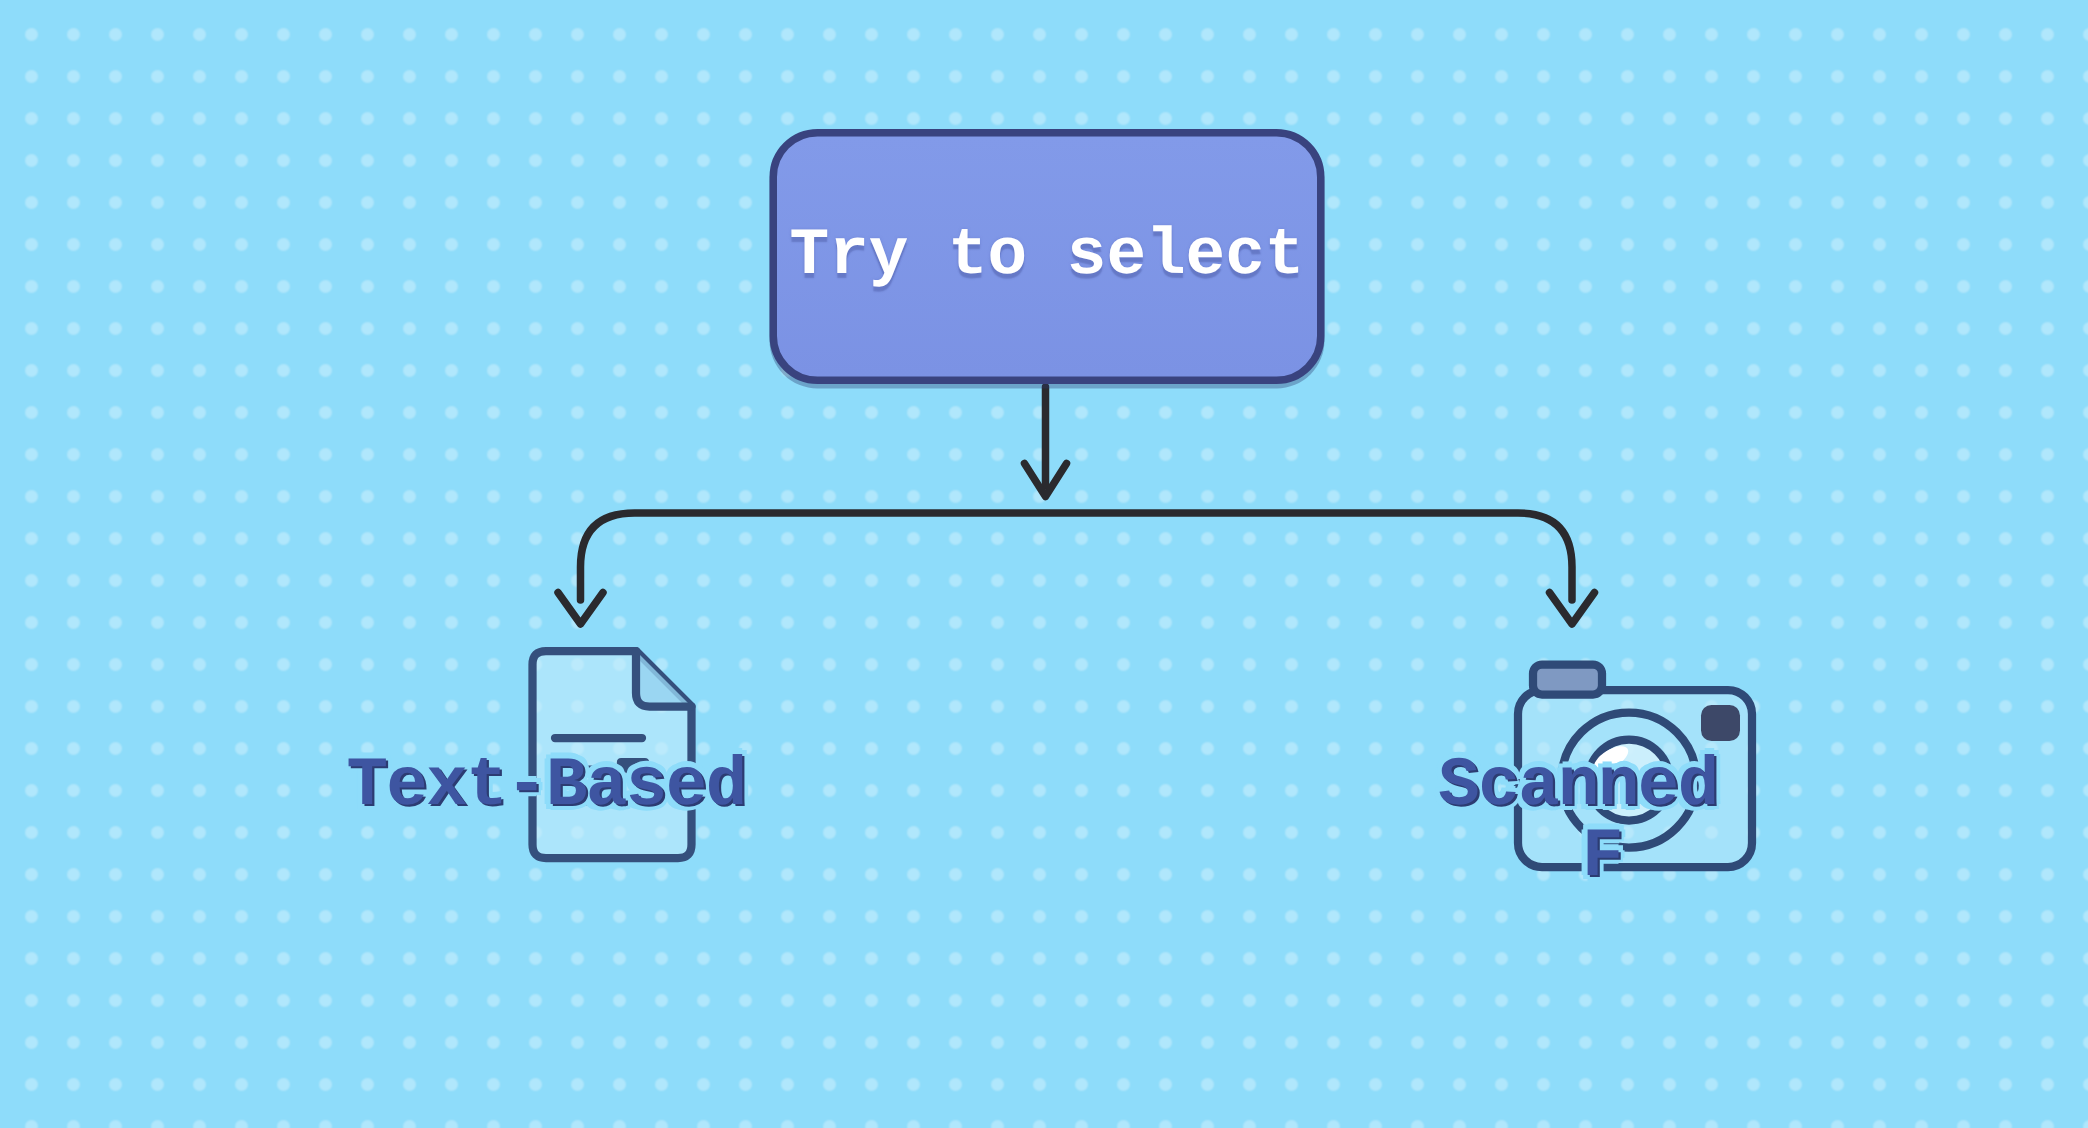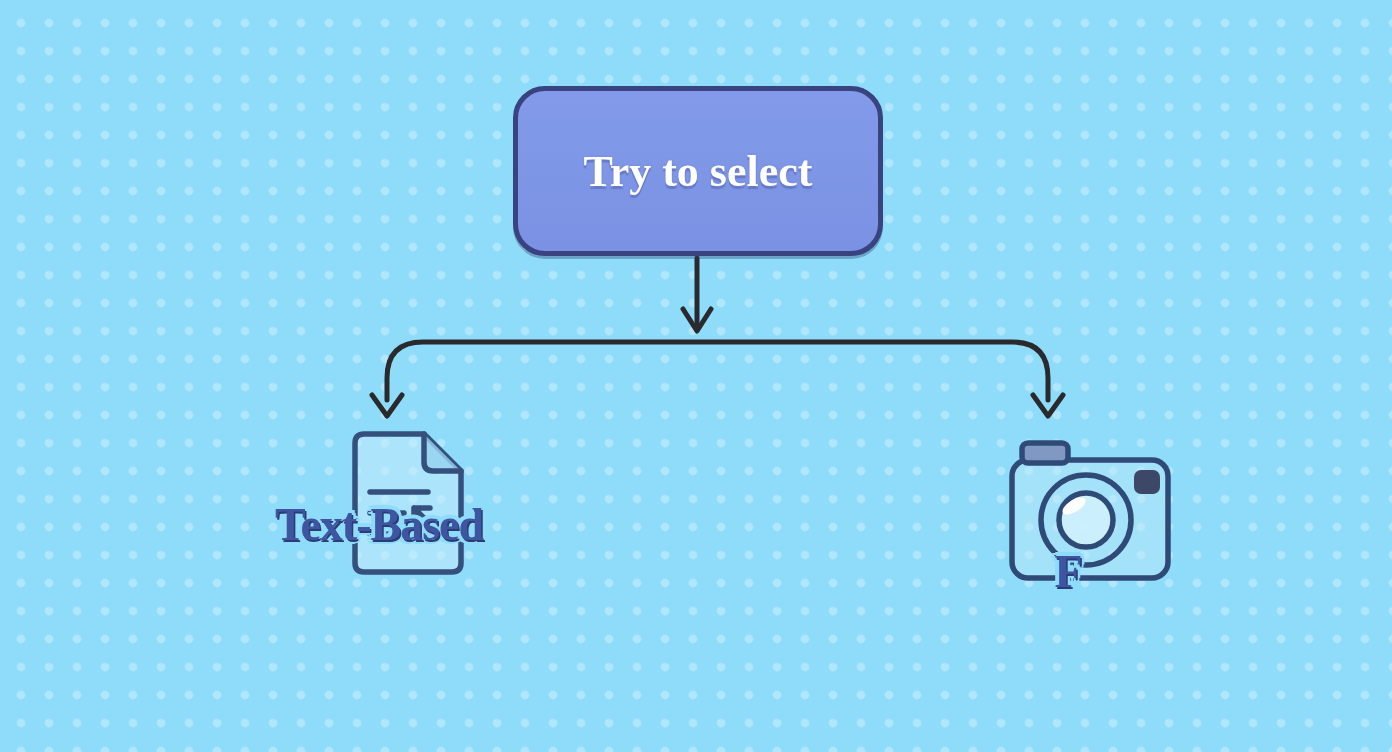--- a/index.html
+++ b/index.html
@@ -5,21 +5,21 @@
   html, body { margin: 0; padding: 0; }
   .canvas {
     position: relative;
     width: 1392px;
     height: 752px;
     overflow: hidden;
     background-color: #8edcfa;
     background-image: radial-gradient(circle, rgba(255,255,255,0.30) 3.5px, rgba(255,255,255,0) 5px);
     background-size: 28px 28px;
     background-position: 7px 9px;
-    font-family: Liberation Serif, serif;
+    font-family: Liberation Mono, monospace;
   }
   .arrow-layer {
     position: absolute;
     left: 0; top: 0;
   }
   .decision-box {
     position: absolute;
     left: 513px; top: 86px;
     width: 370px; height: 170px;
     box-sizing: border-box;
@@ -52,21 +52,21 @@
     font-weight: 700;
     letter-spacing: -1px;
     white-space: nowrap;
     text-shadow:
       1.5px 1.5px 0 #2c3c72,
       -3px -3px 0 #8edcfa, 3px -3px 0 #8edcfa,
       -3px 3px 0 #8edcfa, 3px 3px 0 #8edcfa,
       -4px 0 0 #8edcfa, 4px 0 0 #8edcfa,
       0 -4px 0 #8edcfa, 0 4px 0 #8edcfa;
   }
-  .label-left-1  { left: 379px;  top: 498px; }
+  .label-left-1  { left: 364px;  top: 498px; }
   .label-left-2  { left: 390px;  top: 545px; }
   .label-right-1 { left: 1052px; top: 498px; }
   .label-right-2 { left: 1068px; top: 545px; }
 </style>
 </head>
 <body>
 
 <div class="canvas">
 
   <svg class="arrow-layer" width="1392" height="752" viewBox="0 0 1392 752">
@@ -100,15 +100,16 @@
       <rect x="20" y="5" width="46" height="20" rx="6" fill="#7f99c2"></rect>
       <rect x="132" y="32" width="26" height="24" rx="7" fill="#3d4868" stroke="none"></rect>
       <circle cx="84" cy="82" r="45" fill="none"></circle>
       <circle cx="84" cy="82" r="27" fill="rgba(210,241,252,0.85)"></circle>
       <ellipse cx="72" cy="68" rx="13" ry="6" transform="rotate(-32 72 68)" fill="#ffffff" stroke="none"></ellipse>
     </g>
   </svg>
 
   <div class="branch-label label-left-1">Text-Based</div>
 
+  <div class="branch-label label-right-1">Scanned</div>
   <div class="branch-label label-right-2">F</div>
 
 </div>
 
 </body></html>

